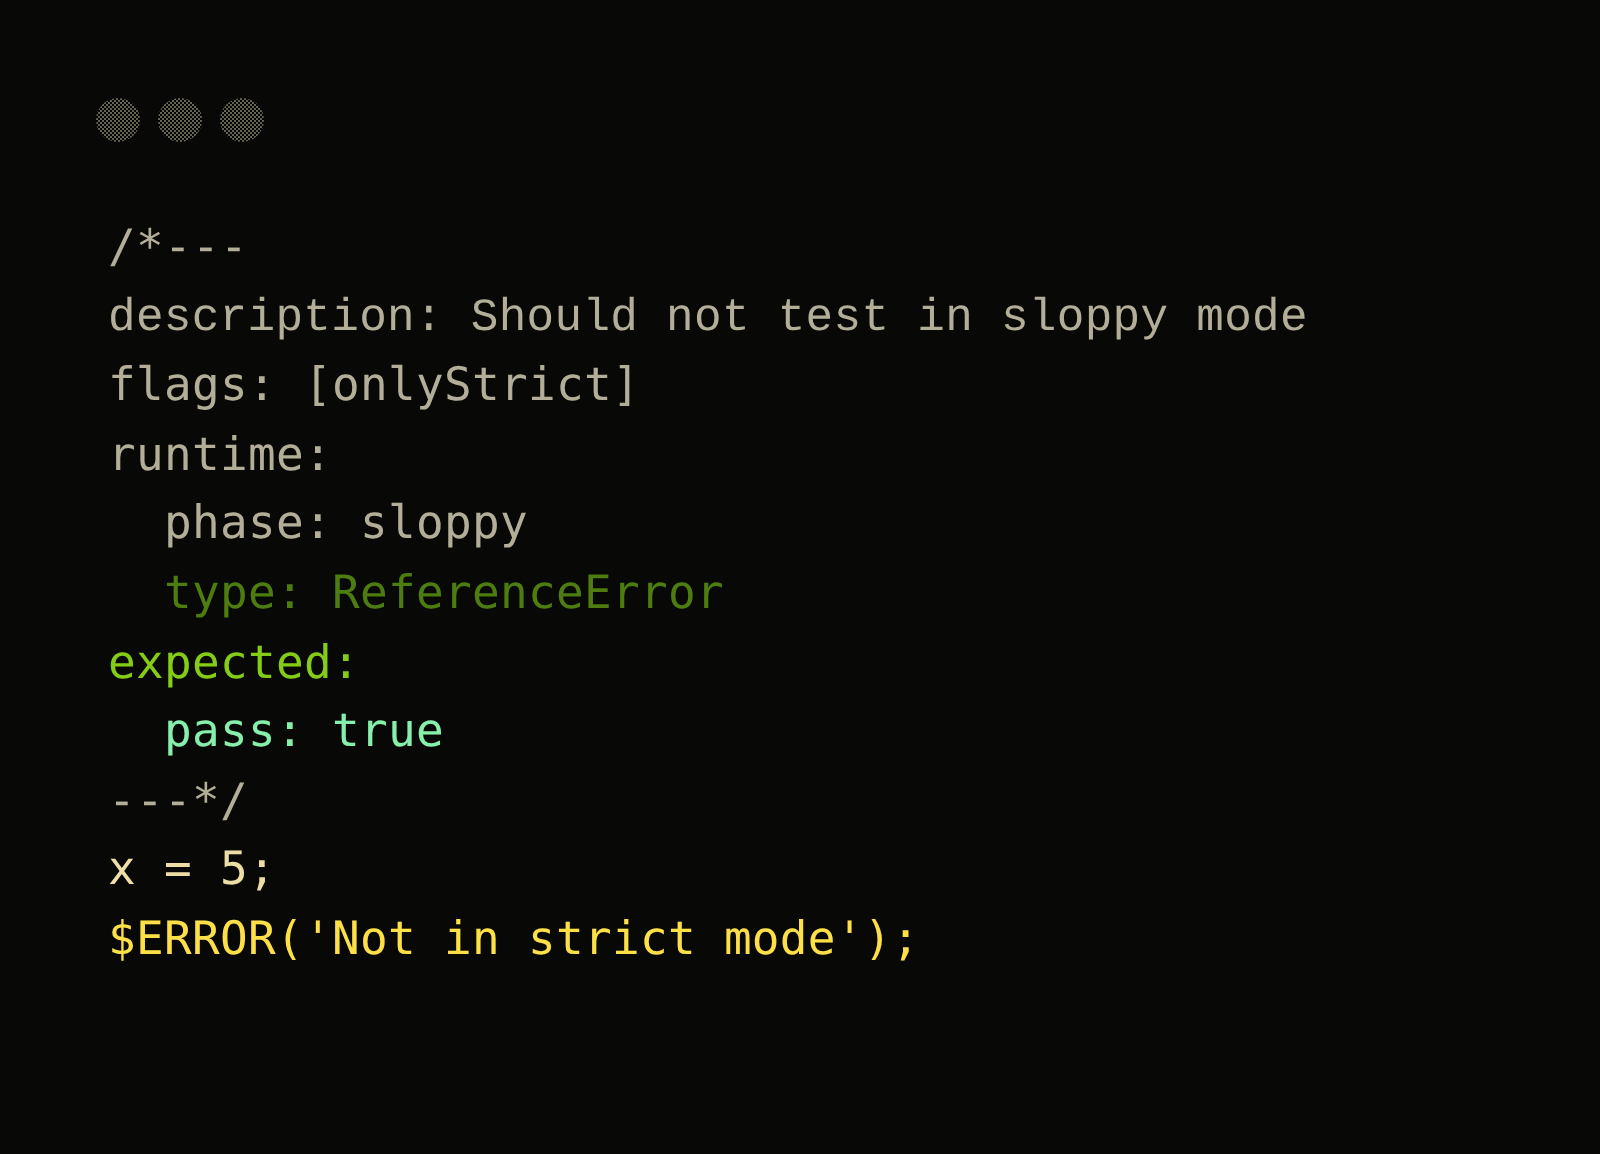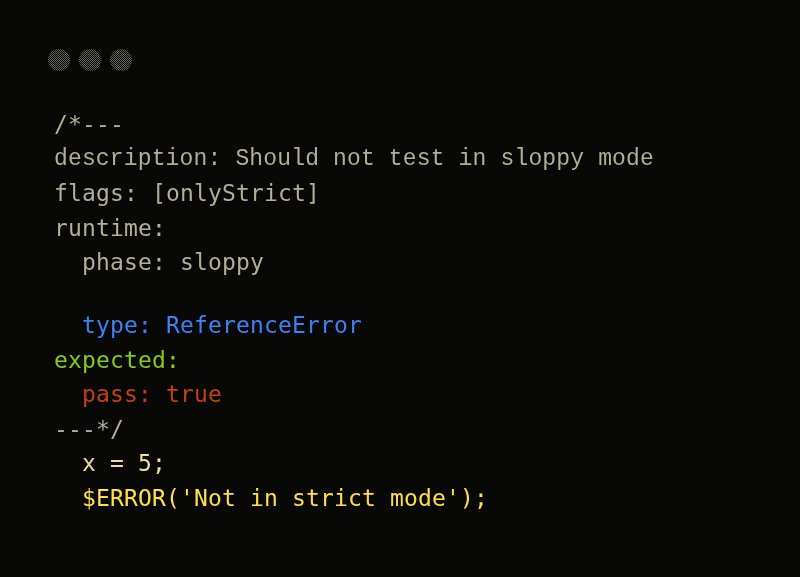--- a/index.html
+++ b/index.html
@@ -56,40 +56,40 @@
   .code-line {
     font-family: "DejaVu Sans Mono", "Liberation Mono", monospace;
     font-size: 23px;
     line-height: 34.6px;
     height: 34.6px;
     white-space: pre;
     letter-spacing: 0.15px;
     color: #b2ae98;
   }
   .code-line.tone-comment { color: #b2ae98; }
-  .code-line.tone-code    { color: #ecdea4; margin-left: 28px; }
+  .code-line.tone-code    { color: #ecdea4; }
 </style>
 </head>
 <body>
 
 <div id="screenshot" style="background: rgb(8, 8, 6);">
 
   <div id="titlebar">
     <span class="win-dot" style="background-color: rgb(107, 105, 83);"></span>
     <span class="win-dot" style="background-color: rgb(107, 105, 83);"></span>
     <span class="win-dot" style="background-color: rgb(107, 105, 83);"></span>
   </div>
 
   <div id="code">
       <div class="code-line tone-comment" style="color: rgb(178, 174, 152);">/*---</div>
       <div class="code-line tone-comment" style="color: rgb(178, 174, 152); font-family: Liberation Mono, monospace;">description: Should not test in sloppy mode</div>
       <div class="code-line tone-comment" style="color: rgb(178, 174, 152);">flags: [onlyStrict]</div>
       <div class="code-line tone-comment" style="color: rgb(178, 174, 152);">runtime:</div>
       <div class="code-line tone-comment" style="color: rgb(178, 174, 152);">  phase: sloppy</div>
-      <div class="code-line tone-comment" style="color: #3b82f6; margin-top: 28px;">  type: ReferenceError</div>
+      <div class="code-line tone-comment" style="color: #4d7c0f;">  type: ReferenceError</div>
       <div class="code-line tone-comment" style="color: #84cc16;">expected:</div>
-      <div class="code-line tone-comment" style="color: #c2410c;">  pass: true</div>
+      <div class="code-line tone-comment" style="color: #86efac;">  pass: true</div>
       <div class="code-line tone-comment" style="color: rgb(178, 174, 152);">---*/</div>
       <div class="code-line tone-code" style="color: rgb(236, 222, 164);">x = 5;</div>
       <div class="code-line tone-code" style="color: #fde047;">$ERROR('Not in strict mode');</div>
     </div>
 
 </div>
 
 </body></html>

